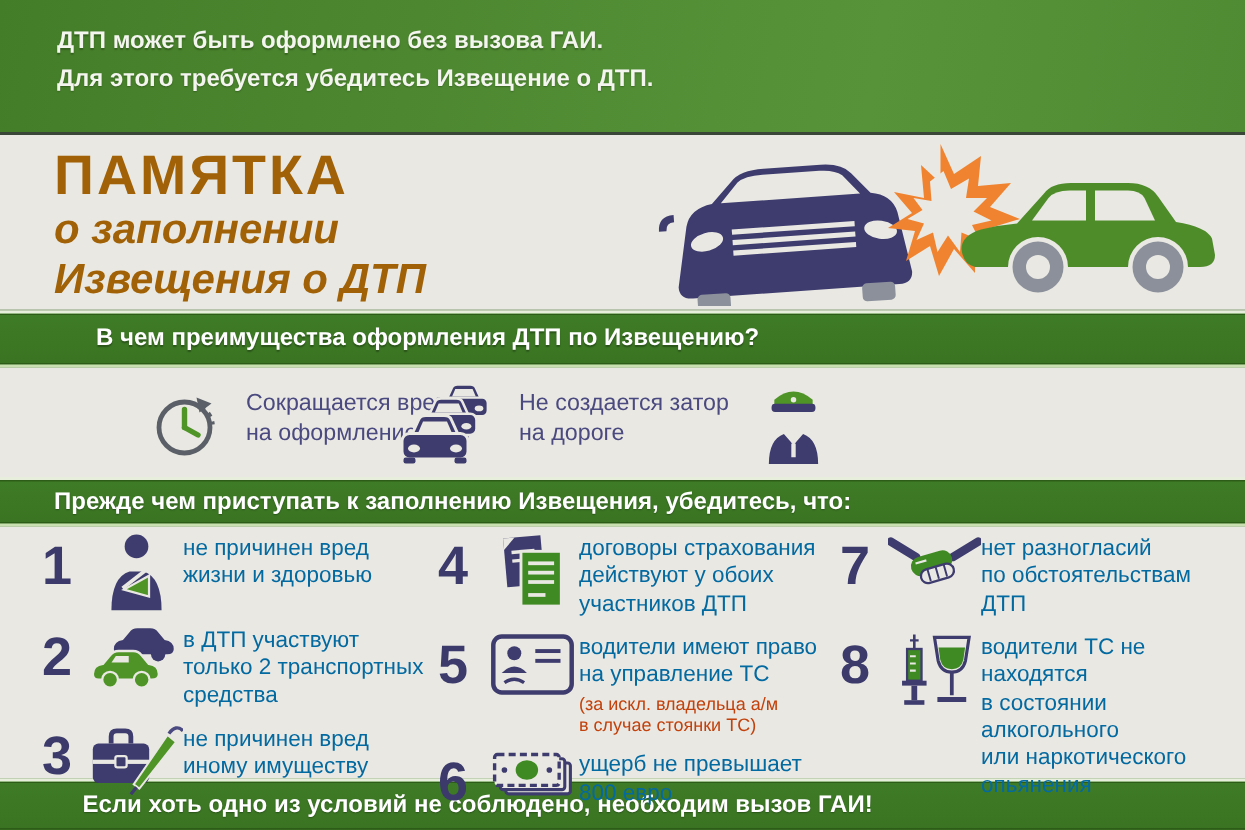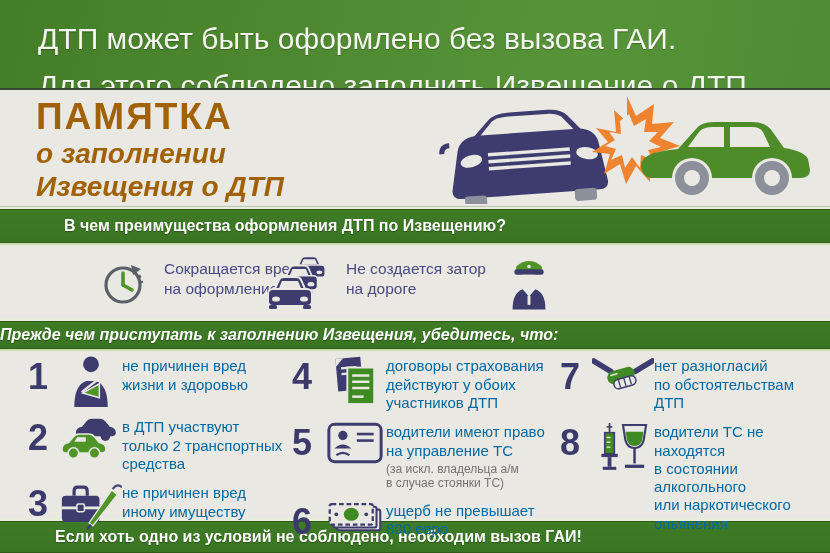--- a/index.html
+++ b/index.html
@@ -5,36 +5,36 @@
   html,body{margin:0;padding:0;background:#2f5c1d;}
   .sheet{
     position:relative;width:830px;height:553px;overflow:hidden;
     font-family:"Liberation Sans","DejaVu Sans",sans-serif;
     display:flex;flex-direction:column;
     background:linear-gradient(105deg,#46812b 0%,#569138 55%,#4c8a31 100%);
   }
   
   .hdr{height:88px;box-sizing:border-box;padding:16px 0 0 38px;
        background:linear-gradient(100deg,#447d28,#579439 70%,#4e8b32);}
-  .hdr div{color:#f3f5ee;font-size:30px;font-weight:normal;line-height:1.55;
+  .hdr div{color:#f3f5ee;font-size:16px;font-weight:bold;line-height:1.55;
            text-shadow:0 1px 1px rgba(0,0,0,.25);}
   
   .panel{background:#e9e8e2;position:relative;}
   .p-title{height:117px;border-top:2px solid #3a4637;border-bottom:1px solid #b9c4ae;}
   .p-benefits{height:74px;}
   .p-check{height:169px;}
   
   .band{box-sizing:border-box;display:flex;align-items:center;
         background:linear-gradient(#3f7c27,#3a7422);
         border-top:2px solid #e7efdc;border-bottom:2px solid #c9dfb2;
         box-shadow:inset 0 1px 0 #2c5c17, inset 0 -1px 0 #2c5c17;}
   .band span{color:#ffffff;font-size:16px;font-weight:bold;
              text-shadow:0 1px 1px rgba(0,0,0,.3);}
   .b1{height:38px;} .b1 span{padding-left:64px;}
-  .b2{height:33px;} .b2 span{font-style:italic;}
+  .b2{height:33px;} .b2 span{padding-left:36px;}
   .b3{height:34px;border-bottom:none;} .b3 span{padding-left:55px;text-align:center;}
   
   .title-block{position:absolute;left:36px;top:8px;color:#a16207;}
   .title-main{font-size:37px;font-weight:bold;letter-spacing:2px;line-height:1.05;}
   .title-sub{font-size:28px;font-weight:bold;line-height:1.18;font-style:italic;}
   
   .illus{position:absolute;right:18px;top:4px;}
   
   .benefit{position:absolute;display:flex;align-items:flex-start;}
   .benefit .ico{flex:0 0 auto;}
@@ -42,30 +42,30 @@
                 line-height:1.3;white-space:pre-line;}
   .bn1{left:98px;top:10px;} .bn2{left:266px;top:10px;} .bn3{left:508px;top:8px;}
   
   .col{position:absolute;top:4px;display:flex;flex-direction:column;}
   .c1{left:28px;width:266px;} .c2{left:292px;width:272px;} .c3{left:560px;width:268px;}
   .item{display:flex;align-items:flex-start;margin-bottom:9px;}
   .num{width:32px;flex:0 0 32px;color:#3b3a6b;font-size:36px;font-weight:bold;
        line-height:1;margin-top:4px;}
   .ico-cell{width:62px;flex:0 0 62px;display:flex;justify-content:center;}
   .itxt{color:#0369a1;font-size:15px;line-height:1.22;white-space:pre-line;margin-top:2px;}
-  .note{color:#737373;font-size:12px;line-height:1.2;white-space:pre-line;margin-top:2px;}
+  .note{color:#c2410c;font-size:12px;line-height:1.2;white-space:pre-line;margin-top:2px;}
 </style>
 </head>
 <body>
 
 <div class="sheet">
 
   <div class="hdr">
     <div>ДТП может быть оформлено без вызова ГАИ.</div>
-    <div>Для этого соблюдено заполнить Извещение о ДТП.</div>
+    <div>Для этого требуется убедитесь Извещение о ДТП.</div>
   </div>
 
   <div class="panel p-title">
     <div class="title-block">
       <div class="title-main">ПАМЯТКА</div>
       <div class="title-sub">о заполнении</div>
       <div class="title-sub">Извещения о ДТП</div>
     </div>
     <div class="illus">
       <svg width="390" height="110" viewBox="0 0 390 110">

